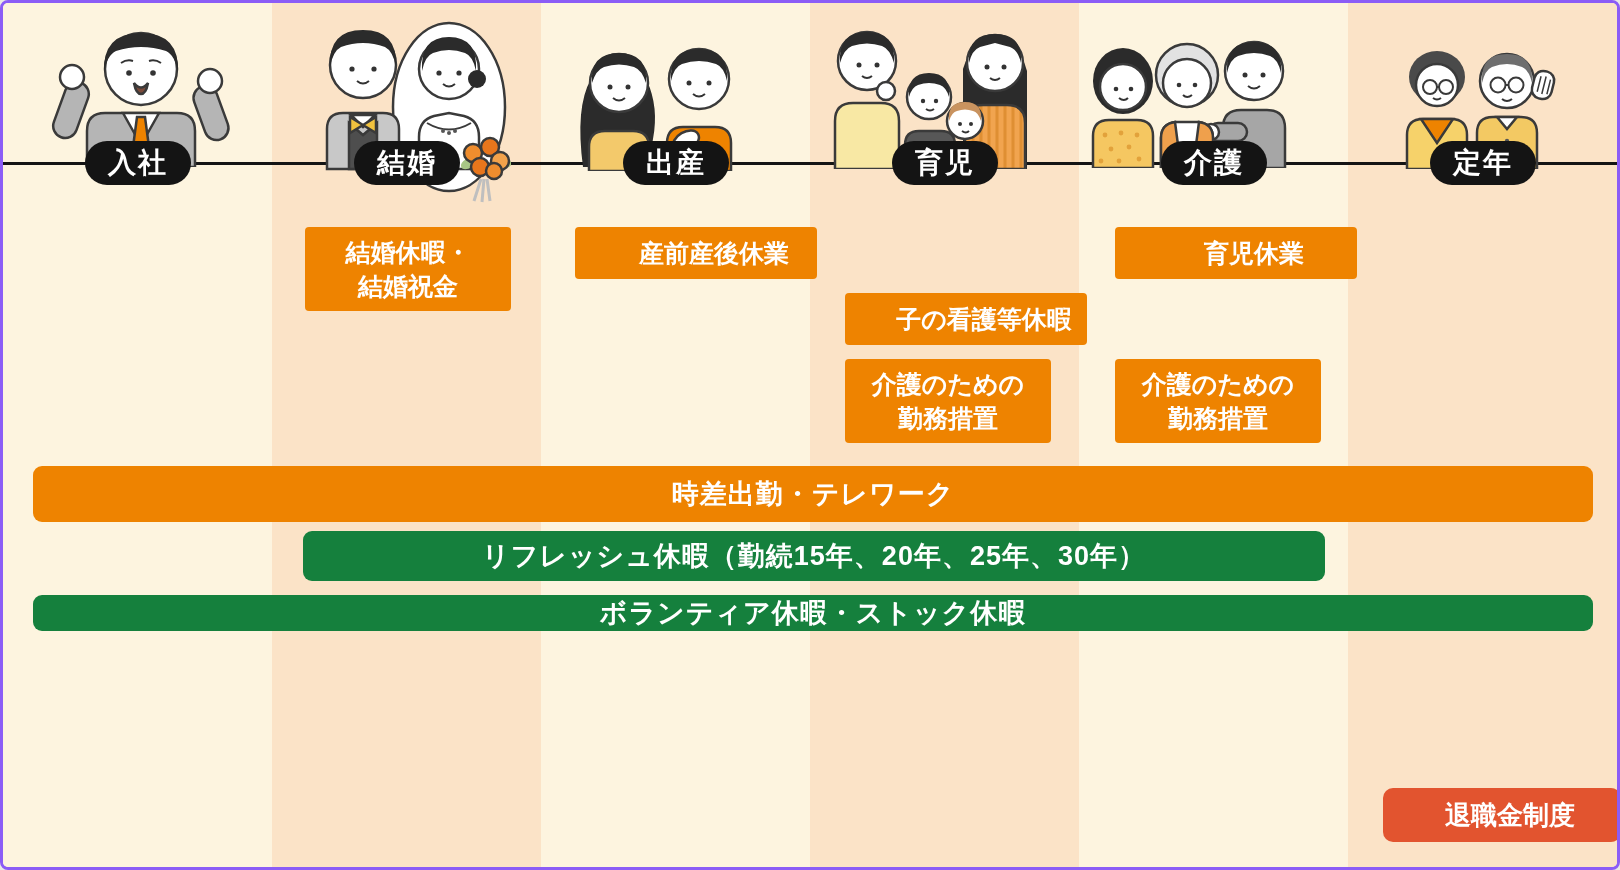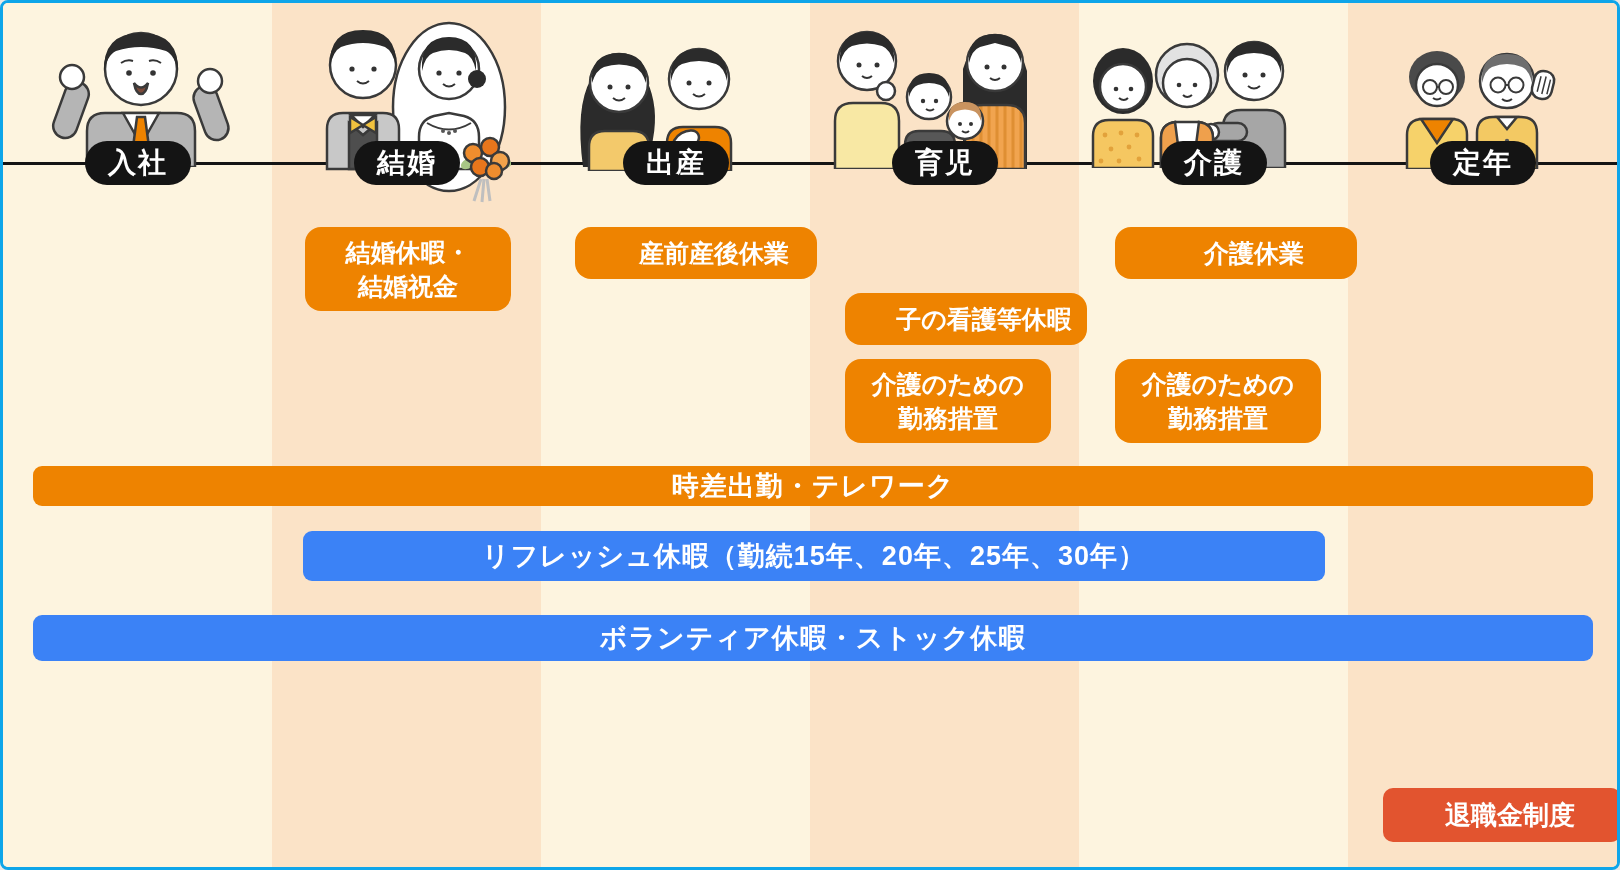--- a/index.html
+++ b/index.html
@@ -1,45 +1,45 @@
 <!DOCTYPE html>
 <html><head>
 <meta charset="utf-8">
 <style>
   html,body{margin:0;padding:0;background:#e9e8e6;}
   .canvas{
     position:relative;width:1620px;height:870px;box-sizing:border-box;
-    border:3px solid #0ea5e9;border-radius:8px;overflow:hidden;
+    border:3px solid #8b5cf6;border-radius:8px;overflow:hidden;
     background:#FDF4DF;font-family:"Liberation Sans",sans-serif;
   }
   .col{position:absolute;top:0;bottom:0;width:269px;}
   .col.cream{background:#FDF4DF;}
   .col.peach{background:#FBE3C7;}
   .timeline-line{position:absolute;left:0;right:0;top:159px;height:3px;background:#141414;z-index:2;}
   .figure{position:absolute;z-index:3;}
   .pill{
     position:absolute;top:138px;height:44px;width:106px;z-index:4;
     background:#141414;border-radius:22px;color:#fff;font-weight:bold;
     font-size:28px;display:flex;align-items:center;justify-content:center;
     letter-spacing:2px;
   }
   .benefit-box{
-    position:absolute;width:206px;background:#EE8300;border-radius:16px;
+    position:absolute;width:206px;background:#EE8300;border-radius:4px;
     color:#fff;font-weight:bold;font-size:25px;display:flex;align-items:center;
     justify-content:center;text-align:center;z-index:4;
   }
   .benefit-box .label{white-space:pre-line;line-height:34px;}
   .h52{height:52px;padding-left:36px;} .h84{height:84px;}
   .bar{
-    position:absolute;left:30px;width:1560px;height:40px;border-radius:9px;
+    position:absolute;left:30px;width:1560px;height:56px;border-radius:9px;
     color:#fff;font-weight:bold;font-size:27px;display:flex;align-items:center;
     justify-content:center;z-index:4;letter-spacing:1px;
   }
   .bar-orange{background:#EE8300;}
-  .bar-green{background:#3b82f6;}
+  .bar-green{background:#15803d;}
   .bar-blue{background:#4A75B5;}
   .retire-box{
     position:absolute;left:1380px;top:785px;width:222px;height:54px;
     background:#E2542F;border-radius:10px;color:#fff;font-weight:bold;
     font-size:26px;display:flex;align-items:center;justify-content:center;z-index:4;padding-left:16px;
   }
   svg .ln{stroke:#3A3A3A;stroke-width:2.5;}
 </style>
 </head>
 <body>
@@ -243,34 +243,34 @@
       <span class="label">産前産後休業</span>
     </div>
   <div class="benefit-box h52" style="left:842px;top:290px">
       <span class="label">子の看護等休暇</span>
     </div>
   <div class="benefit-box h84" style="left:842px;top:356px">
       <span class="label">介護のための
 勤務措置</span>
     </div>
   <div class="benefit-box h52" style="left:1112px;top:224px">
-      <span class="label">介護休業</span>
+      <span class="label">育児休業</span>
     </div>
   <div class="benefit-box h84" style="left:1112px;top:356px">
       <span class="label">介護のための
 勤務措置</span>
     </div>
 
   <div class="bar bar-orange" style="top:463px">
       <span>時差出勤・テレワーク</span>
     </div>
   <div class="bar bar-green" style="top:528px;left:300px;width:1022px;height:50px">
       <span>リフレッシュ休暇（勤続15年、20年、25年、30年）</span>
     </div>
-  <div class="bar bar-green" style="top:612px;height:46px">
+  <div class="bar bar-green" style="top:592px;height:36px">
       <span>ボランティア休暇・ストック休暇</span>
     </div>
 
   <div class="retire-box">
       <span>退職金制度</span>
     </div>
 
 </div>
 
 </body></html>

